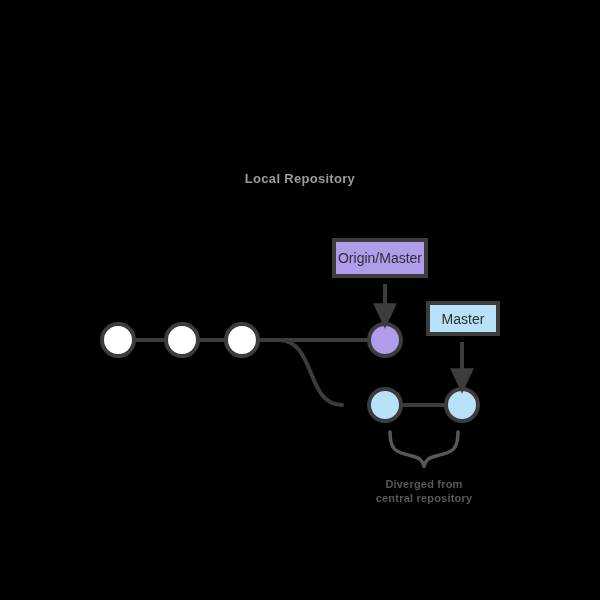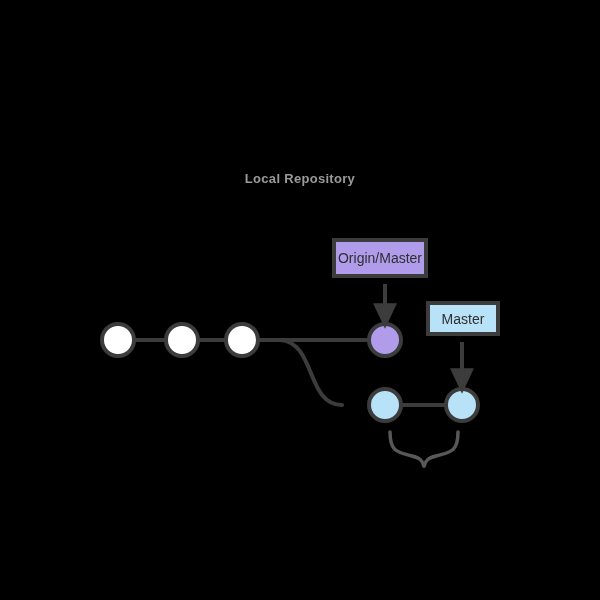--- a/index.html
+++ b/index.html
@@ -121,15 +121,17 @@
 
   <div class="label-box" id="box-origin-master" style="background:#b19cec;">
     <span>Origin/Master</span>
   </div>
 
   <div class="label-box" id="box-master" style="background:#b8e2f8;">
     <span>Master</span>
   </div>
 
   <div class="caption">
+    <div>Diverged from</div>
+    <div>central repository</div>
   </div>
 
 </div>
 
 </body></html>

